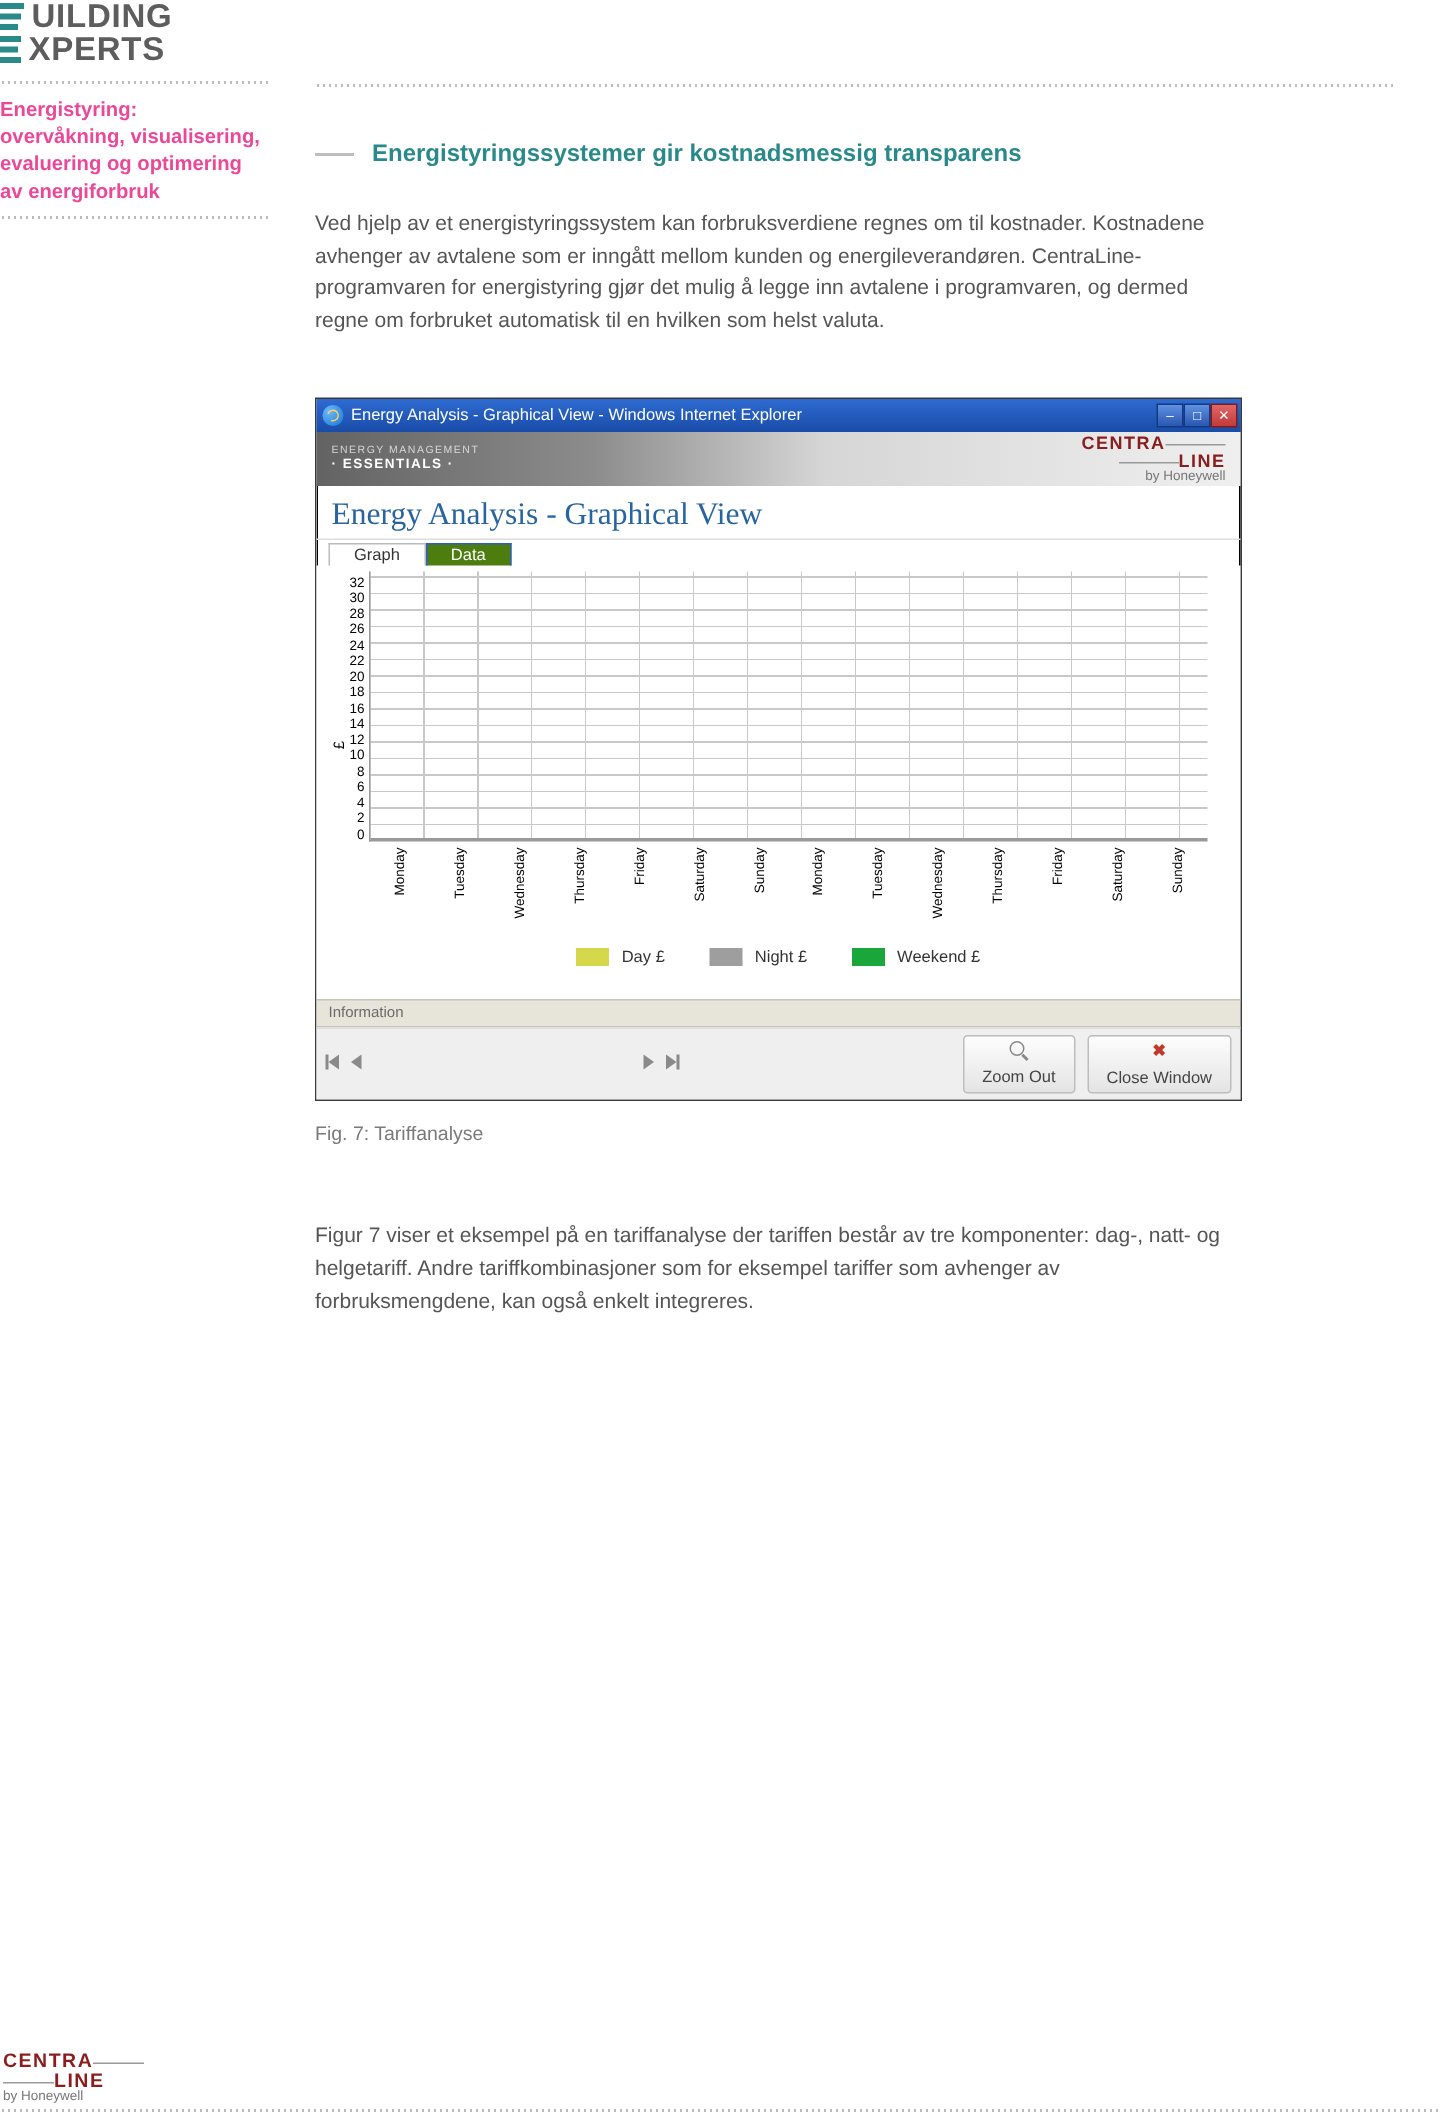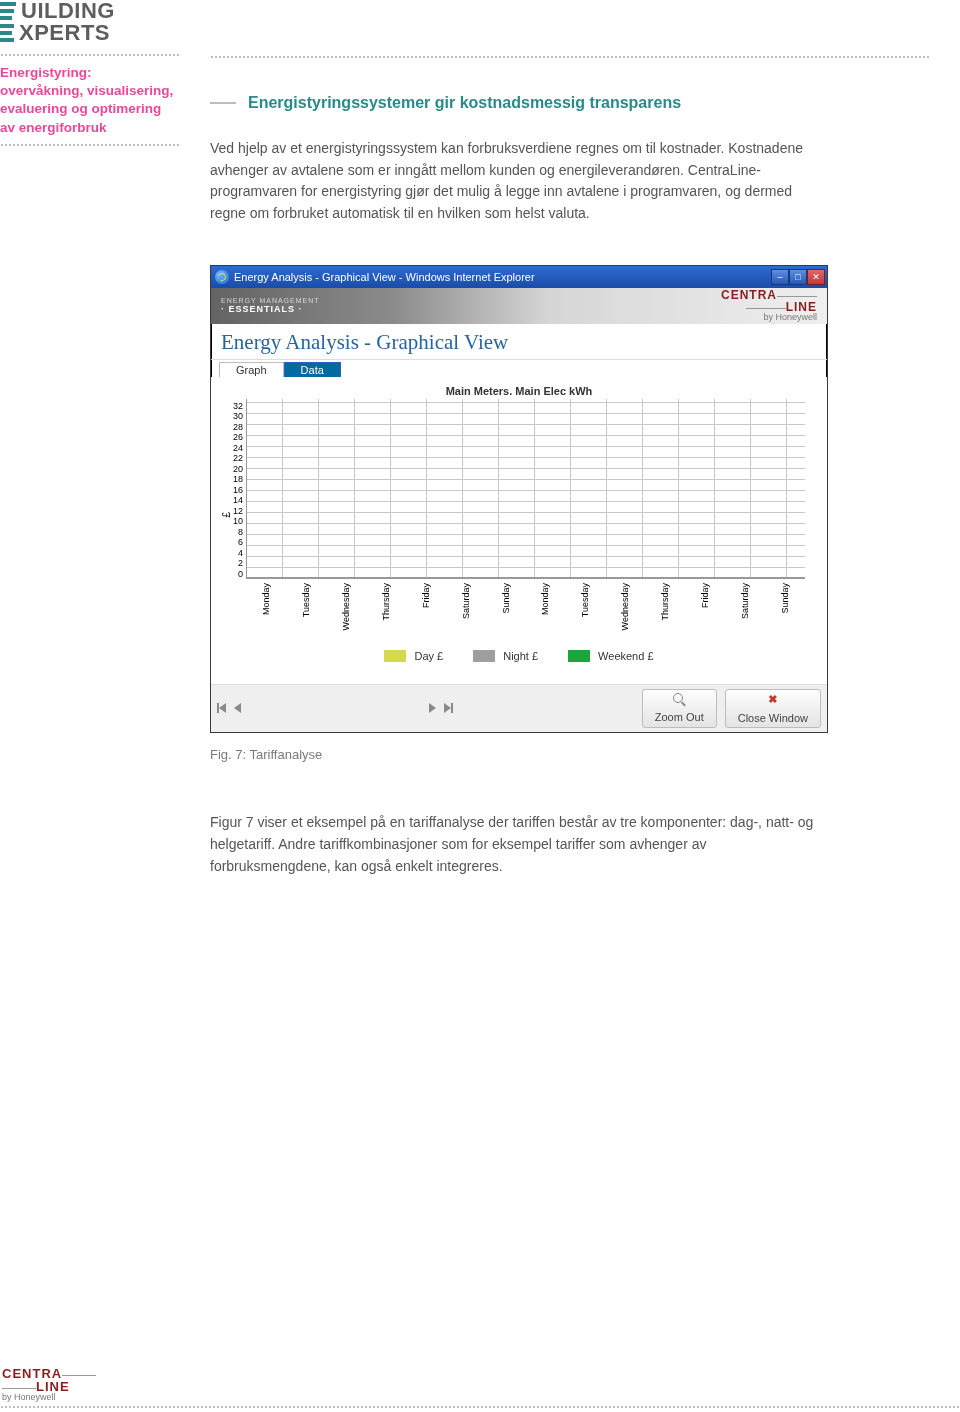--- a/index.html
+++ b/index.html
@@ -100,21 +100,21 @@
   .centra{font-size:9px;text-align:right;color:#777;line-height:1;}
   .centra b{color:#8a1d1d;font-size:12px;letter-spacing:1px;}
   .centra .ln{display:inline-block;width:40px;height:1px;background:#999;vertical-align:middle;}
   .subtitle{
     font-family:Georgia, 'Times New Roman', serif;color:var(--blue-title);
     font-size:21px;padding:6px 10px 4px;border-bottom:1px solid #ddd;
   }
   .tabs{display:flex;gap:0;padding:2px 8px 0;}
   .tab{padding:1px 16px;font-size:11px;border:1px solid #bbb;border-bottom:none;background:#f0f0f0;}
   .tab.active{background:#fff;}
-  .tab.blue{background:#0369a1;color:#fff;border-color:#2f5fc2;}
+  .tab.blue{background:#4d7c0f;color:#fff;border-color:#2f5fc2;}
 
   .plot-wrap{padding:4px 8px 8px;background:#fff;}
   .plot-title{text-align:center;font-weight:700;font-size:11px;margin:4px 0 2px;}
   .plot{display:flex;}
   .yaxis{display:flex;flex-direction:column;align-items:flex-end;justify-content:space-between;font-size:9px;color:#000;padding:2px 3px 0 0;height:180px;}
   .ylabel{display:flex;align-items:center;justify-content:center;width:14px;}
   .ylabel span{writing-mode:vertical-rl;transform:rotate(180deg);font-size:10px;color:#000;}
   .plot-area{
     flex:1;height:180px;position:relative;
     background-image:
@@ -240,21 +240,20 @@
     </div>
 
     <div class="subtitle">Energy Analysis - Graphical View</div>
 
     <div class="tabs">
       <div class="tab active">Graph</div>
       <div class="tab blue">Data</div>
     </div>
 
     <div class="plot-wrap">
-      <div class="plot-title">Main Meters. Main Elec kWh</div>
       <div class="plot">
         <div class="ylabel">
             <span>£</span>
           </div>
         <div class="yaxis" id="yaxis">
             <div>32</div>
             <div>30</div>
             <div>28</div>
             <div>26</div>
             <div>24</div>
@@ -443,20 +442,21 @@
             <span class="swatch g"></span>
             <span>Night £</span>
           </div>
         <div class="item">
             <span class="swatch gr"></span>
             <span>Weekend £</span>
           </div>
       </div>
     </div>
 
+    <div class="infobar">Information</div>
 
     <div class="ctrlbar">
       <div class="navbtns">
         <span><span class="barv"></span><span class="tri l"></span></span>
         <span><span class="tri l"></span></span>
       </div>
       <div class="navbtns">
         <span><span class="tri r"></span></span>
         <span><span class="tri r"></span><span class="barv"></span></span>
       </div>

